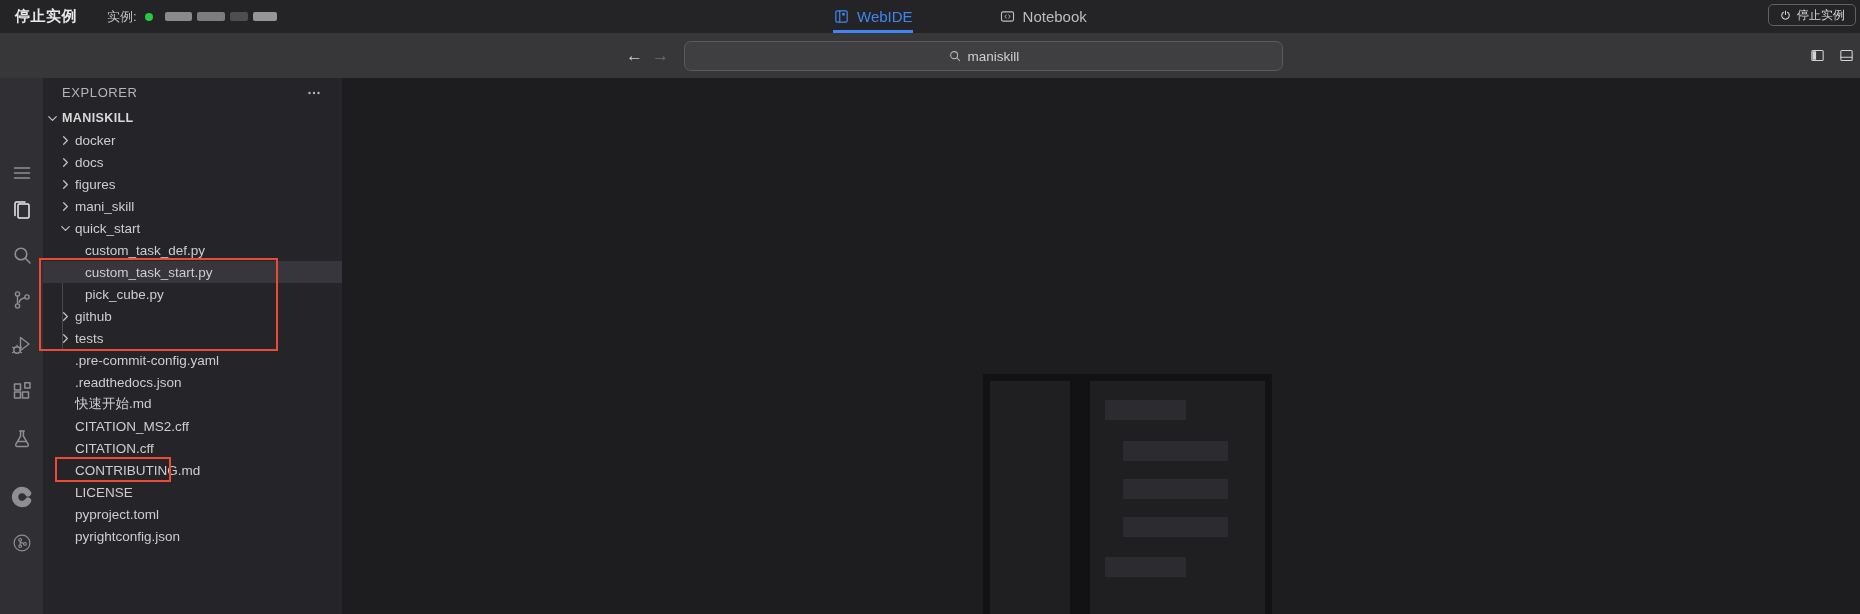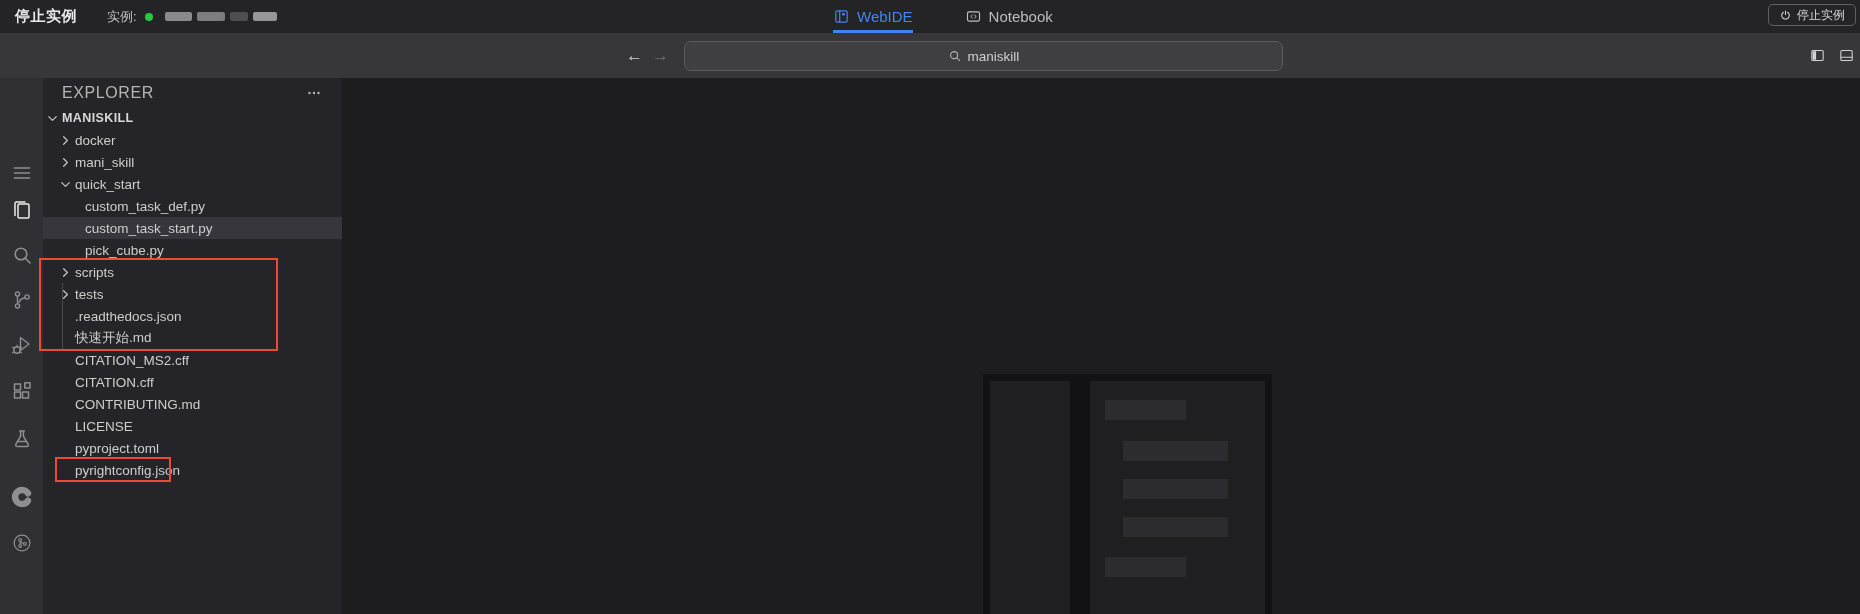--- a/index.html
+++ b/index.html
@@ -10,21 +10,21 @@
   
   #bar1 { position:absolute; left:0; top:0; width:1860px; height:33px;
           background:var(--bg-bar1,#242426); display:flex; align-items:stretch; }
   #bar1 .left { position:absolute; left:0; top:0; height:33px; display:flex; align-items:center; }
   .app-title { font-size:15px; font-weight:bold; color:#e8e8e8; margin-left:15px; letter-spacing:.5px; }
   .inst-label { font-size:13px; color:#c2c2c2; margin-left:30px; }
   .status-dot { width:8px; height:8px; border-radius:50%; background:var(--green,#27c93f); margin-left:8px; }
   #pills { display:flex; align-items:center; margin-left:12px; gap:5px; }
   #pills .pill { height:9px; border-radius:2px; display:inline-block; }
 
-  #tabs { position:absolute; left:833px; top:0; height:33px; display:flex; gap:52px; }
+  #tabs { position:absolute; left:833px; top:0; height:33px; display:flex; gap:86px; }
   .tab { display:flex; align-items:center; gap:7px; height:33px; font-size:15px;
          color:#bdbdbd; cursor:pointer; border-bottom:3px solid transparent; padding-top:2px; }
   .tab.active { color:var(--blue,#4184f4); border-bottom-color:var(--blue,#4184f4); }
   .tab .icon svg { width:17px; height:17px; display:block; }
 
   #stop-btn { position:absolute; right:4px; top:4px; height:22px; padding:8px 10px;
               background:transparent; border:1px solid #616163; border-radius:5px;
               color:#d5d5d5; font-size:12px; display:flex; align-items:center; gap:5px;
               font-family:inherit; cursor:pointer; }
   #stop-btn .icon svg { width:13px; height:13px; display:block; }
@@ -52,21 +52,21 @@
               align-items:center; justify-content:center; color:#8f8f93; cursor:pointer; }
   .act-item svg { width:24px; height:24px; display:block; }
   .act-item.small svg { width:22px; height:22px; }
   .act-item.active { color:#ececec; }
 
   
   #sidebar { position:absolute; left:43px; top:78px; width:299px; height:536px;
              background:var(--bg-sidebar,#252529); overflow:hidden; }
   #sbheader { height:29px; display:flex; align-items:center; justify-content:space-between;
               padding:0 20px 0 19px; }
-  #explorer-title { font-size:16px; letter-spacing:.6px; color:#b5b5b5; }
+  #explorer-title { font-size:13px; letter-spacing:.6px; color:#b5b5b5; }
   #more-actions { color:#b5b5b5; cursor:pointer; display:flex; }
   #more-actions svg { width:16px; height:16px; }
   #tree { position:relative; }
   .row { height:22px; display:flex; align-items:center; color:#cdcdcd;
          font-size:13.5px; cursor:pointer; white-space:nowrap; }
   .row.selected { background:#36363c; }
   .row .chev { width:16px; height:16px; display:flex; align-items:center; color:#c5c5c5; flex:none; }
   .row .chev svg { width:15px; height:15px; display:block; }
   .row.root  .chev { margin-left:2px; }
   .row.lvl1  .chev { margin-left:15px; }
@@ -282,20 +282,36 @@
             </svg>
           </span>
           <span class="lbl">docker</span>
         </div>
         <div class="row lvl1">
           <span class="chev icon">
             <svg viewBox="0 0 16 16" fill="none" stroke="currentColor" stroke-width="1.5" stroke-linecap="round" stroke-linejoin="round">
               <path d="M6 4l4 4-4 4" stroke-width="1.3"></path>
             </svg>
           </span>
+          <span class="lbl">docs</span>
+        </div>
+        <div class="row lvl1">
+          <span class="chev icon">
+            <svg viewBox="0 0 16 16" fill="none" stroke="currentColor" stroke-width="1.5" stroke-linecap="round" stroke-linejoin="round">
+              <path d="M6 4l4 4-4 4" stroke-width="1.3"></path>
+            </svg>
+          </span>
+          <span class="lbl">figures</span>
+        </div>
+        <div class="row lvl1">
+          <span class="chev icon">
+            <svg viewBox="0 0 16 16" fill="none" stroke="currentColor" stroke-width="1.5" stroke-linecap="round" stroke-linejoin="round">
+              <path d="M6 4l4 4-4 4" stroke-width="1.3"></path>
+            </svg>
+          </span>
           <span class="lbl">mani_skill</span>
         </div>
         <div class="row lvl1">
           <span class="chev icon">
             <svg viewBox="0 0 16 16" fill="none" stroke="currentColor" stroke-width="1.5" stroke-linecap="round" stroke-linejoin="round">
               <path d="M4 6l4 4 4-4" stroke-width="1.3"></path>
             </svg>
           </span>
           <span class="lbl">quick_start</span>
         </div>
@@ -307,29 +323,32 @@
         </div>
         <div class="row file2">
           <span class="lbl">pick_cube.py</span>
         </div>
         <div class="row lvl1">
           <span class="chev icon">
             <svg viewBox="0 0 16 16" fill="none" stroke="currentColor" stroke-width="1.5" stroke-linecap="round" stroke-linejoin="round">
               <path d="M6 4l4 4-4 4" stroke-width="1.3"></path>
             </svg>
           </span>
-          <span class="lbl">scripts</span>
+          <span class="lbl">github</span>
         </div>
         <div class="row lvl1">
           <span class="chev icon">
             <svg viewBox="0 0 16 16" fill="none" stroke="currentColor" stroke-width="1.5" stroke-linecap="round" stroke-linejoin="round">
               <path d="M6 4l4 4-4 4" stroke-width="1.3"></path>
             </svg>
           </span>
           <span class="lbl">tests</span>
+        </div>
+        <div class="row file1">
+          <span class="lbl">.pre-commit-config.yaml</span>
         </div>
         <div class="row file1">
           <span class="lbl">.readthedocs.json</span>
         </div>
         <div class="row file1">
           <span class="lbl">快速开始.md</span>
         </div>
         <div class="row file1">
           <span class="lbl">CITATION_MS2.cff</span>
         </div>

